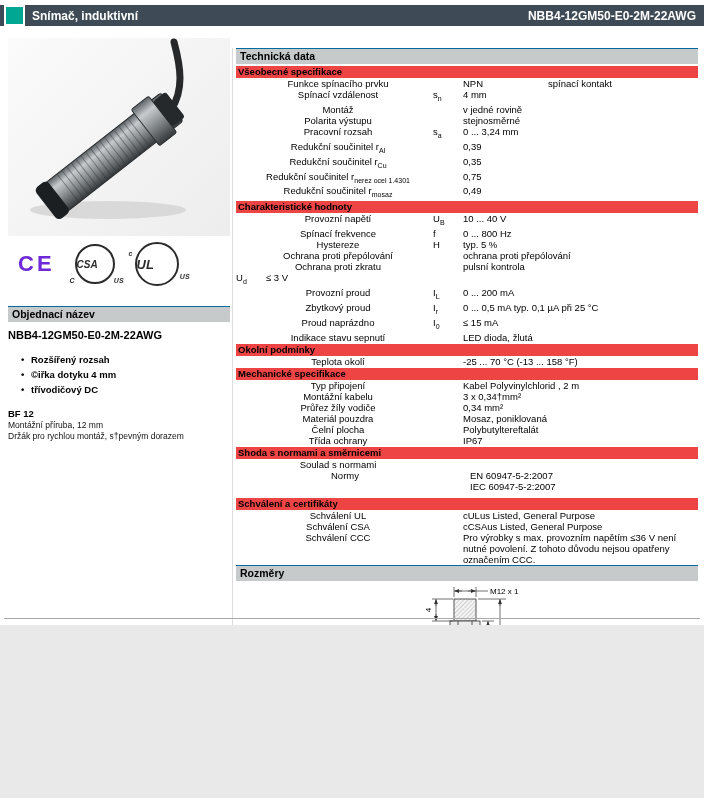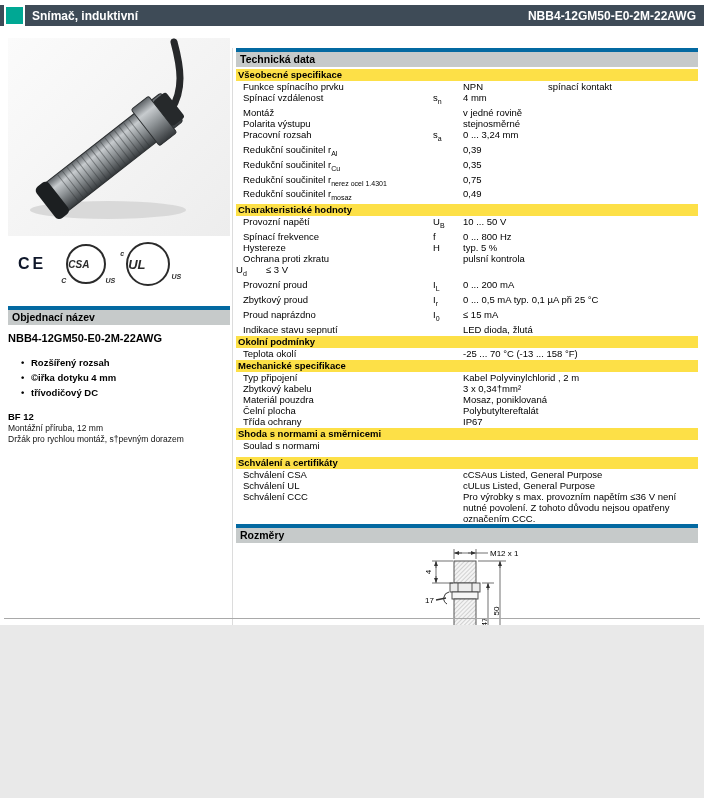--- a/index.html
+++ b/index.html
@@ -3,45 +3,45 @@
 <meta charset="utf-8">
 <style>
   html,body{margin:0;padding:0;background:#e9e9e9;font-family:"Liberation Sans",sans-serif;}
   .page{position:relative;width:704px;height:625px;background:#fff;margin:0 auto;overflow:hidden;}
   
   .hdr-bar{position:absolute;left:0;top:5px;right:0;height:21px;background:#3e4b57;}
   .hdr-cube{position:absolute;left:4px;top:5px;width:21px;height:21px;background:#00a894;box-shadow:inset 0 0 0 2px #fff, inset 0 0 0 4px #00a894;z-index:2;}
   .hdr-title{position:absolute;left:32px;top:9px;color:#fff;font-size:12px;font-weight:bold;z-index:2;}
   .hdr-prod{position:absolute;right:8px;top:9px;color:#fff;font-size:12px;font-weight:bold;z-index:2;}
   
-  .secbar{background:#c6caca;border-top:4px solid #0369a1;font-weight:bold;font-size:10.5px;height:15px;line-height:15px;padding-left:4px;color:#000;}
+  .secbar{background:#c6caca;border-top:1px solid #0369a1;font-weight:bold;font-size:10.5px;height:15px;line-height:15px;padding-left:4px;color:#000;}
   .col-divider{position:absolute;left:232px;top:48px;width:1px;height:742px;background:#dcdcdc;}
   
   .left-col{position:absolute;left:8px;top:38px;width:222px;}
   .photo-wrap{width:222px;height:198px;background:linear-gradient(135deg,#fbfbfb,#ededed);}
   .marks-row{display:flex;align-items:center;gap:20px;height:56px;padding-left:10px;}
-  .ce-mark{font-size:16px;font-weight:bold;letter-spacing:3px;color:#0f172a;}
+  .ce-mark{font-size:22px;font-weight:bold;letter-spacing:3px;color:#6d28d9;}
   .round-mark{position:relative;width:36px;height:36px;border:2px solid #2b2b2b;border-radius:50%;display:flex;align-items:center;justify-content:flex-start;font-style:italic;}
   .round-mark .big{font-size:10px;font-weight:bold;color:#2b2b2b;}
   .mk-small{font-size:7px;color:#2b2b2b;font-weight:bold;}
   .mk-bl{position:absolute;left:-7px;bottom:-2px;}
   .mk-br{position:absolute;right:-11px;bottom:-2px;}
   .order-code{font-size:11px;font-weight:bold;margin:7px 0 6px 0;}
   .bullets{margin:11px;padding:0;list-style:none;}
   .bullets li{font-size:9.5px;font-weight:bold;line-height:15px;padding-left:12px;position:relative;}
   .bullets li::before{content:"•";position:absolute;left:2px;}
   .acc-name{font-size:9.5px;font-weight:bold;margin-top:7px;}
   .acc-desc{font-size:8.5px;margin-top:1px;color:#111;}
   .mt14{margin-top:14px;}
   .mt18{margin-top:18px;}
   
   .right-col{position:absolute;left:236px;top:48px;width:462px;}
-  .t-sechead{height:12px;line-height:12px;font-size:9.5px;font-weight:bold;background:#fde047;padding-left:2px;margin-top:1px;}
+  .t-sechead{height:12px;line-height:12px;font-size:9.5px;font-weight:bold;background:#ef4444;padding-left:2px;margin-top:1px;}
   .t-row{display:flex;min-height:11px;line-height:11px;font-size:9.5px;color:#000;}
-  .t-label{flex:0 0 190px;padding-left:7px;white-space:nowrap;}
+  .t-label{flex:0 0 190px;padding-left:7px;white-space:nowrap;text-align:center;}
   .t-sym{flex:0 0 30px;}
   .t-val{flex:1;white-space:pre-line;}
   .t-row sub{font-size:7px;}
   .t-v1{display:inline-block;width:85px;}
   .t-indent .t-label{padding-left:14px;}
   .t-gap{margin-top:6px;}
   .draw-wrap{width:462px;}
   svg text{font-family:"Liberation Sans",sans-serif;}
   .footer-line{position:absolute;left:4px;right:4px;bottom:6px;height:1px;background:#a9a9a9;}
 </style>
@@ -174,33 +174,38 @@
             <div class="t-label">Redukční součinitel r<sub>mosaz</sub></div>
             <div class="t-sym"></div>
             <div class="t-val">0,49</div>
           </div>
         </div>
         <div class="t-sec">
           <div class="t-sechead">Charakteristické hodnoty</div>
           <div class="t-row">
             <div class="t-label">Provozní napětí</div>
             <div class="t-sym">U<sub>B</sub></div>
-            <div class="t-val">10 ... 50 V</div>
+            <div class="t-val">10 ... 40 V</div>
           </div>
           <div class="t-row">
             <div class="t-label">Spínací frekvence</div>
             <div class="t-sym">f</div>
             <div class="t-val">0 ... 800 Hz</div>
           </div>
           <div class="t-row">
             <div class="t-label">Hystereze</div>
             <div class="t-sym">H</div>
             <div class="t-val">typ. 5  %</div>
           </div>
           <div class="t-row">
+            <div class="t-label">Ochrana proti přepólování</div>
+            <div class="t-sym"></div>
+            <div class="t-val">ochrana proti přepólování</div>
+          </div>
+          <div class="t-row">
             <div class="t-label">Ochrana proti zkratu</div>
             <div class="t-sym"></div>
             <div class="t-val">pulsní kontrola</div>
           </div>
           <div class="t-row">
             <div class="t-sym">U<sub>d</sub></div>
             <div class="t-val">≤ 3 V</div>
           </div>
           <div class="t-row">
             <div class="t-label">Provozní proud</div>
@@ -232,23 +237,28 @@
           </div>
         </div>
         <div class="t-sec">
           <div class="t-sechead">Mechanické specifikace</div>
           <div class="t-row">
             <div class="t-label">Typ připojení</div>
             <div class="t-sym"></div>
             <div class="t-val">Kabel Polyvinylchlorid , 2 m</div>
           </div>
           <div class="t-row">
-            <div class="t-label">Zbytkový kabelu</div>
+            <div class="t-label">Montážní kabelu</div>
             <div class="t-sym"></div>
             <div class="t-val">3 x 0,34†mm²</div>
+          </div>
+          <div class="t-row">
+            <div class="t-label">Průřez žíly vodiče</div>
+            <div class="t-sym"></div>
+            <div class="t-val">0,34 mm²</div>
           </div>
           <div class="t-row">
             <div class="t-label">Materiál pouzdra</div>
             <div class="t-sym"></div>
             <div class="t-val">Mosaz, poniklovaná</div>
           </div>
           <div class="t-row">
             <div class="t-label">Čelní plocha</div>
             <div class="t-sym"></div>
             <div class="t-val">Polybutyltereftalát</div>
@@ -259,32 +269,38 @@
             <div class="t-val">IP67</div>
           </div>
         </div>
         <div class="t-sec">
           <div class="t-sechead">Shoda s normami a směrnicemi</div>
           <div class="t-row">
             <div class="t-label">Soulad s normami</div>
             <div class="t-sym"></div>
             <div class="t-val"></div>
           </div>
+          <div class="t-row t-indent">
+            <div class="t-label">Normy</div>
+            <div class="t-sym"></div>
+            <div class="t-val">EN 60947-5-2:2007
+IEC 60947-5-2:2007</div>
+          </div>
         </div>
         <div class="t-sec t-gap">
           <div class="t-sechead">Schválení a certifikáty</div>
           <div class="t-row">
+            <div class="t-label">Schválení UL</div>
+            <div class="t-sym"></div>
+            <div class="t-val">cULus Listed, General Purpose</div>
+          </div>
+          <div class="t-row">
             <div class="t-label">Schválení CSA</div>
             <div class="t-sym"></div>
             <div class="t-val">cCSAus Listed, General Purpose</div>
-          </div>
-          <div class="t-row">
-            <div class="t-label">Schválení UL</div>
-            <div class="t-sym"></div>
-            <div class="t-val">cULus Listed, General Purpose</div>
           </div>
           <div class="t-row">
             <div class="t-label">Schválení CCC</div>
             <div class="t-sym"></div>
             <div class="t-val">Pro výrobky s max. provozním napětím ≤36 V není nutné povolení. Z tohoto důvodu nejsou opatřeny označením CCC.</div>
           </div>
         </div>
       </div>
 
     <div class="secbar" style="">Rozměry</div>

